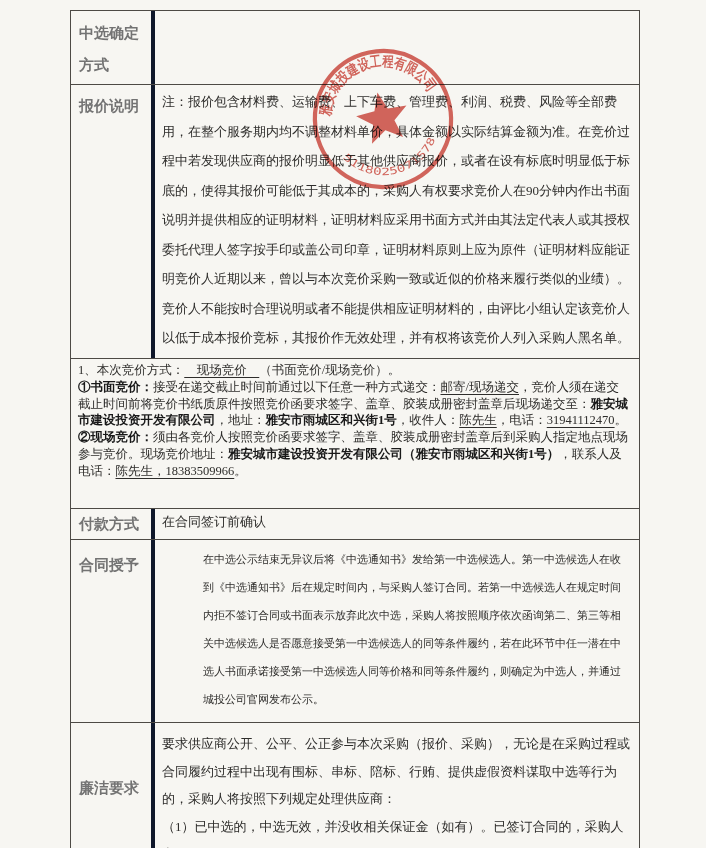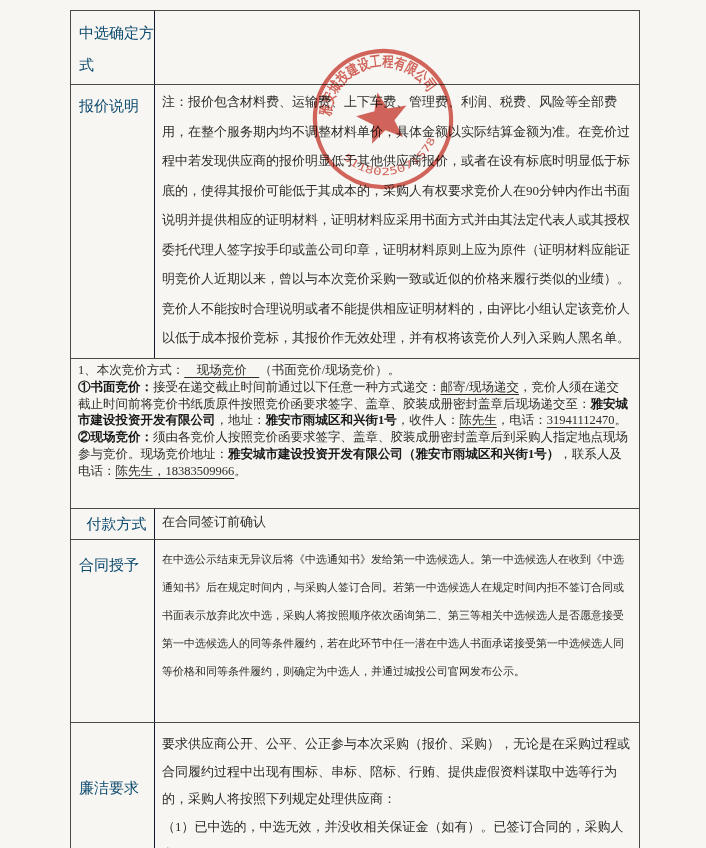--- a/index.html
+++ b/index.html
@@ -10,36 +10,36 @@
     color:#2e2d2b;
   }
   .doc-table{
     position:absolute;left:70px;top:10px;width:570px;
     border:1px solid #4d4a45;border-bottom:none;
     box-sizing:border-box;background:transparent;
   }
   .row{display:flex;border-bottom:1px solid #4d4a45;box-sizing:border-box;overflow:hidden;}
   .row:last-child{border-bottom:none;}
   .label-cell{
-    width:84px;flex:0 0 84px;border-right:1px solid #0f172a;box-sizing:border-box;
-    font-weight:normal;font-size:15px;line-height:32px;color:#0c4a6e;
+    width:84px;flex:0 0 84px;border-right:4px solid #0f172a;box-sizing:border-box;
+    font-weight:bold;font-size:15px;line-height:32px;color:#737373;
     padding:0 0 0 8px;overflow:hidden;
   }
   .content-cell{flex:1;box-sizing:border-box;padding:0 8px 0 7px;overflow:hidden;}
   .content-cell p{margin:0;}
   
   .r1{height:74px;}  .r1 .label-cell{padding-top:6px;}
   .r1 .content-cell{font-size:12.5px;line-height:17px;padding-top:3px;}
   .r2{height:274px;} .r2 .label-cell{padding-top:5px;}
   .r2 .content-cell{font-size:13px;line-height:29.5px;padding-top:2px;}
   .r3{height:150px;} .r3 .label-cell{padding-top:9px;}
   .r3 .content-cell{font-size:12.5px;line-height:16.8px;padding-top:3px;}
-  .r4{height:31px;}  .r4 .label-cell{line-height:31px;text-align:center;}
+  .r4{height:31px;}  .r4 .label-cell{line-height:31px;}
   .r4 .content-cell{font-size:13px;line-height:18px;padding-top:4px;}
-  .r5{height:183px;} .r5 .label-cell{padding-top:9px;}
+  .r5{height:183px;gap:41px;} .r5 .label-cell{padding-top:9px;}
   .r5 .content-cell{font-size:11px;line-height:28px;padding-top:5px;}
   .r6{height:130px;} .r6 .label-cell{display:flex;align-items:center;padding-top:0;}
   .r6 .content-cell{font-size:13px;line-height:27.5px;padding-top:7px;}
   .seg-b{font-weight:bold;color:#191919;}
   .seg-u{text-decoration:underline;text-underline-offset:3px;}
   
   .stamp{
     position:absolute;left:298px;top:34px;width:170px;height:170px;
     transform:rotate(-12deg);mix-blend-mode:multiply;opacity:.82;pointer-events:none;
   }

